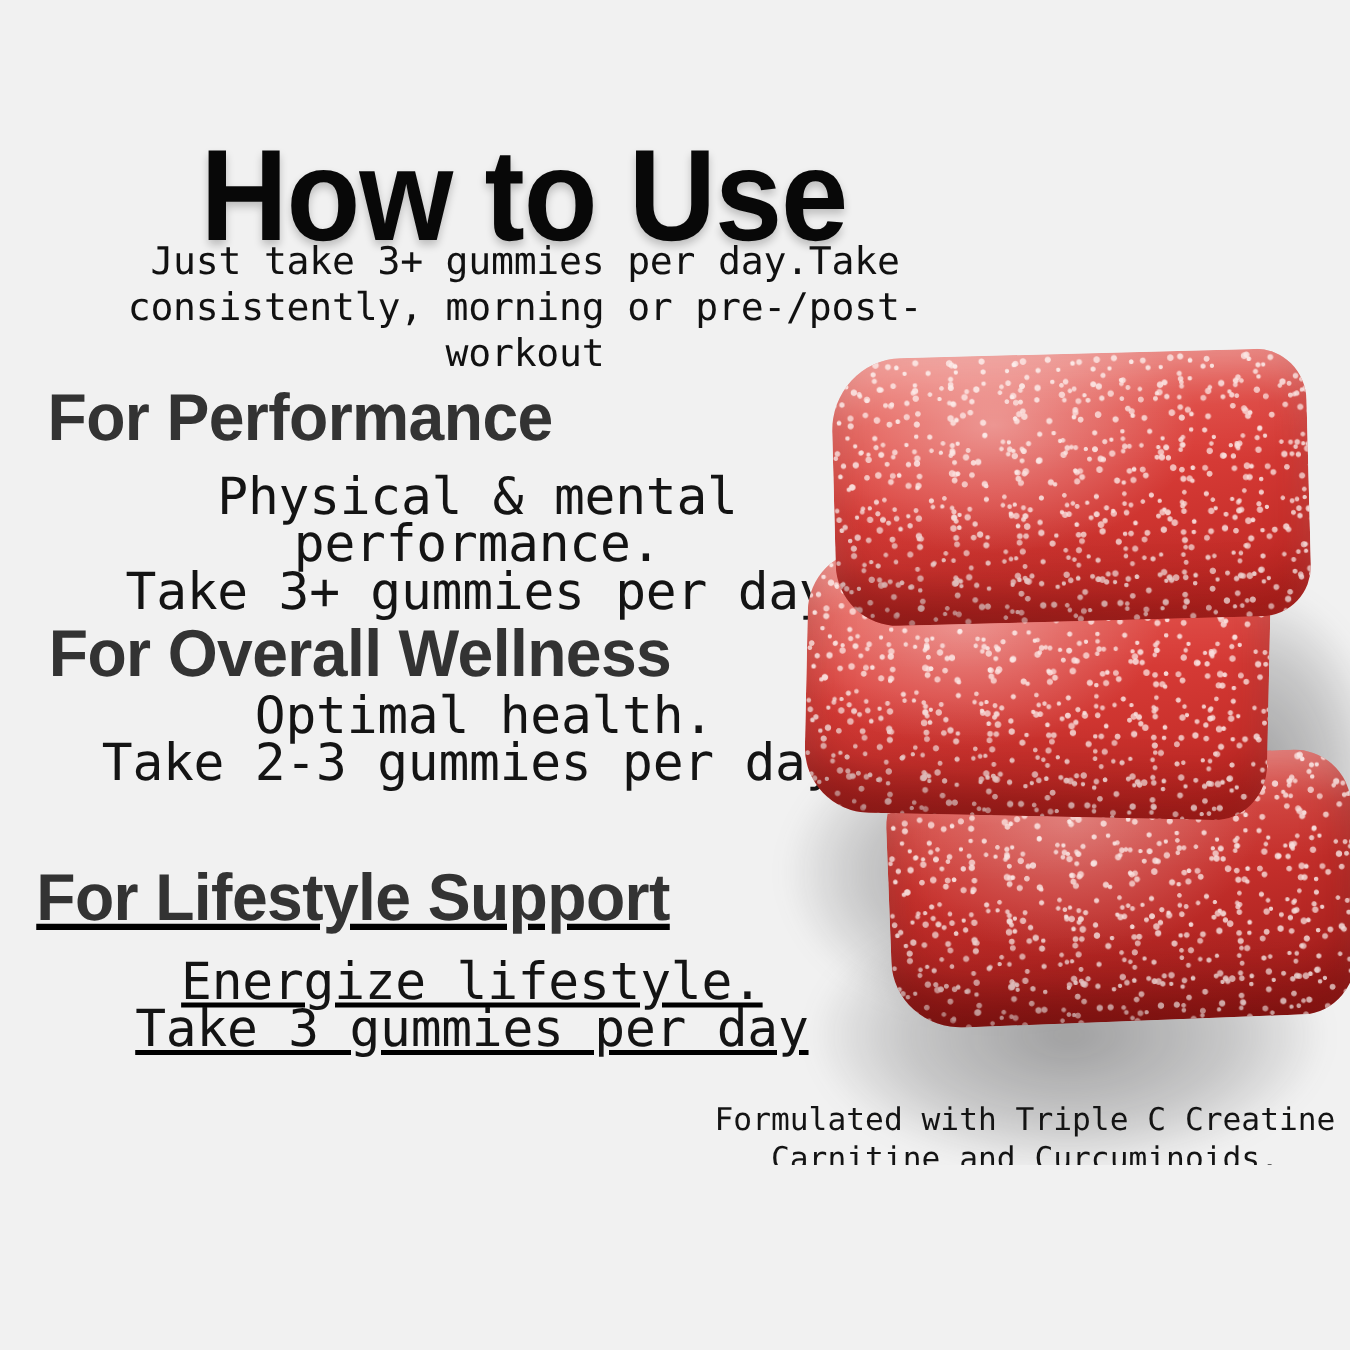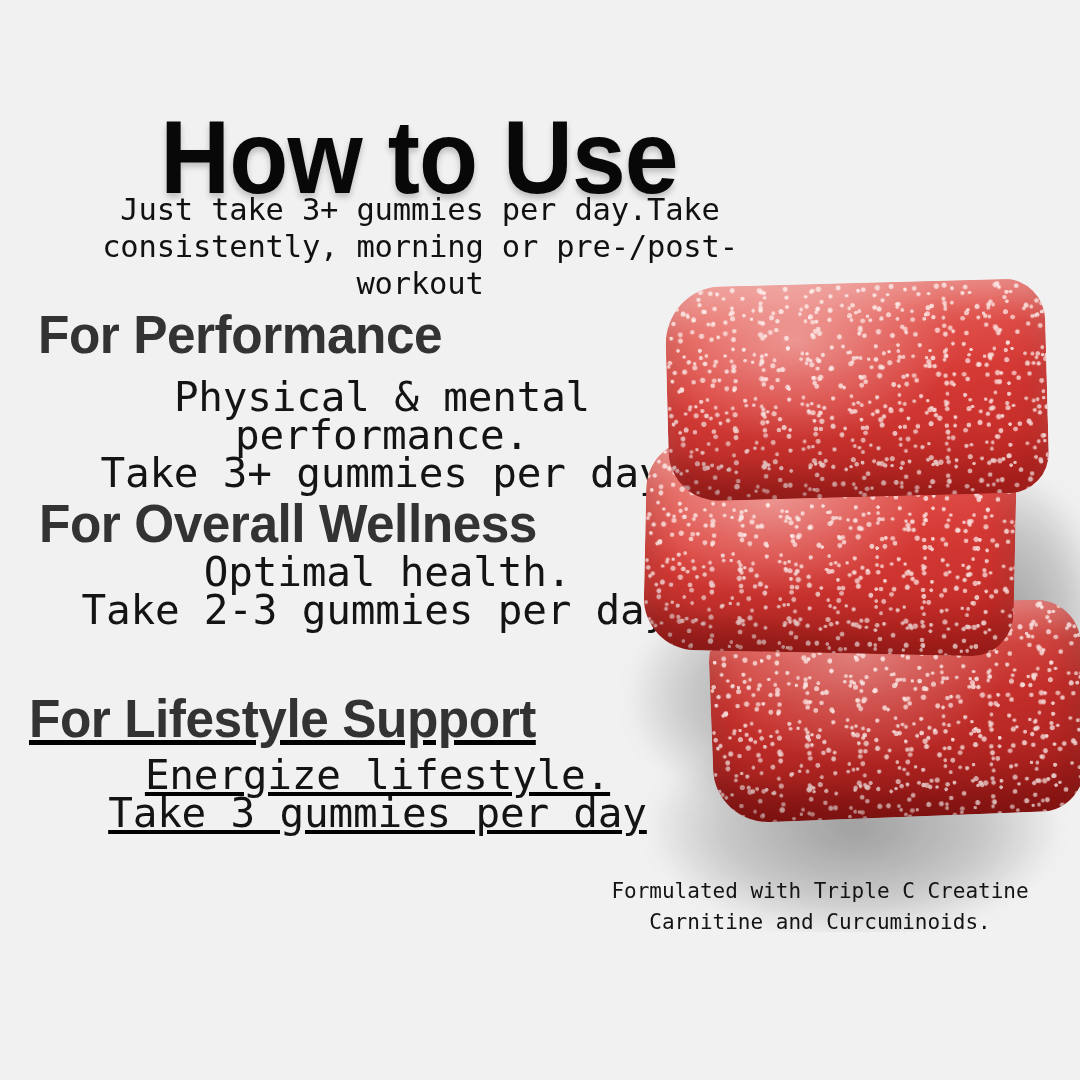--- a/index.html
+++ b/index.html
@@ -78,21 +78,21 @@
     letter-spacing: -0.2px;
     color: #141414;
     white-space: pre-line;
     text-align: center;
   }
   #sec-0 { top: 306px; padding-left: 22px; }
   #sec-0 .sec-body { margin-top: 14px; margin-left: -12px; }
   #sec-1 { top: 495px; padding-left: 23px; }
   #sec-1 .sec-body { margin-left: -3px; }
   #sec-2 { top: 690px; padding-left: 13px; text-decoration: underline; }
-  #sec-2 .sec-body { margin-top: 8px; margin-left: -3px; }
+  #sec-2 .sec-body { margin-top: 18px; margin-left: -3px; }
 
   
   .gummy-wrap {
     position: absolute;
     left: 645px;
     top: 283px;
     width: 435px;
     height: 580px;
   }
   .gum-shadow {
@@ -182,21 +182,21 @@
   }
 
   
   .caption {
     position: absolute;
     left: 560px;
     top: 855px;
     width: 520px;
     text-align: center;
     font-family: "DejaVu Sans Mono", "Liberation Mono", monospace;
-    font-size: 21px;
+    font-size: 25px;
     line-height: 31px;
     letter-spacing: 0px;
     color: #141414;
     white-space: pre-line;
     z-index: 9;
   }
 </style>
 </head>
 <body>
 

